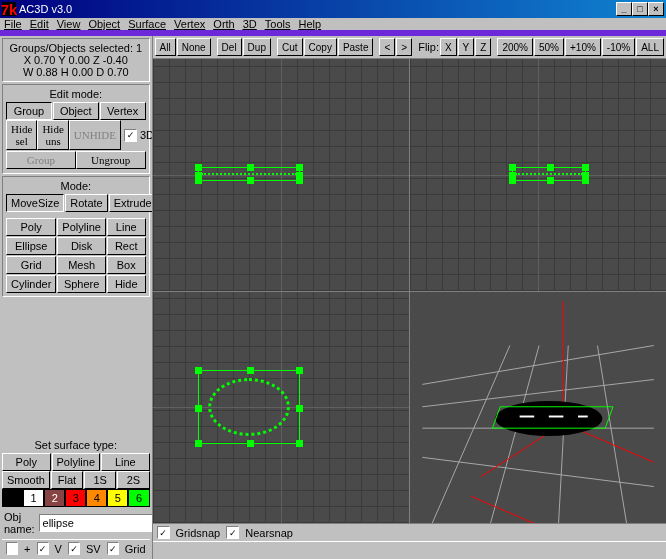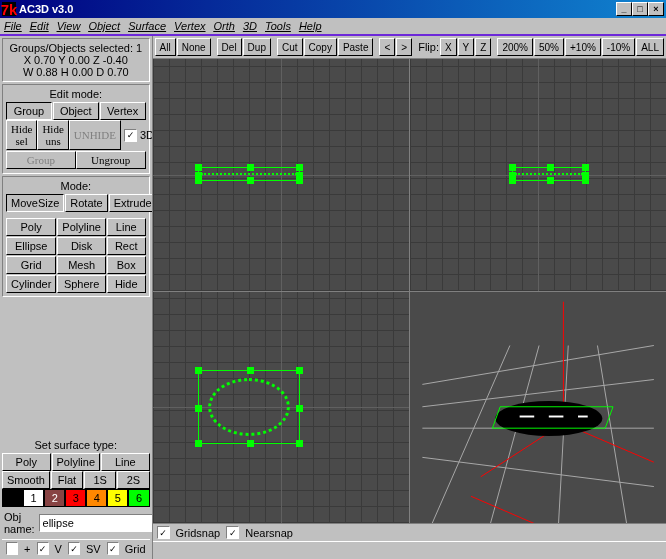--- a/index.html
+++ b/index.html
@@ -1,24 +1,24 @@
 <!DOCTYPE html>
 <html><head>
 <meta charset="utf-8">
 <style>
 * { box-sizing: border-box; margin: 0; padding: 0; font-family: "MS Sans Serif", Tahoma, sans-serif; font-size: 11px; }
 body { background: #c0c0c0; width: 666px; height: 559px; overflow: hidden; }
 
 .titlebar { background: linear-gradient(to right, #000080, #1084d0); height: 18px; display: flex; align-items: center; padding: 0 2px; }
 .titlebar-icon { width: 14px; height: 14px; background: #000; color: #f00; font-size: 15px; font-weight: bold; display: flex; align-items: center; justify-content: center; margin-right: 3px; }
-.titlebar-text { color: #fff; font-weight: bold; flex: 1; }
+.titlebar-text { color: #fff; font-weight: normal; flex: 1; }
 .titlebar-btns { display: flex; gap: 0; }
 .titlebar-btn { width: 16px; height: 14px; background: #c0c0c0; border: 1px solid; border-color: #fff #000 #000 #fff; font-size: 9px; font-weight: bold; display: flex; align-items: center; justify-content: center; cursor: pointer; }
 
-.menubar { background: #c0c0c0; height: 18px; display: flex; align-items: center; padding: 0 4px; gap: 8px; border-bottom: 2px solid #6d28d9; font-style: italic; }
+.menubar { background: #c0c0c0; height: 18px; display: flex; align-items: center; padding: 0 4px; gap: 8px; border-bottom: 6px solid #6d28d9; }
 .menu-item { text-decoration: underline; text-decoration-color: #000; cursor: pointer; }
 .menu-item::first-letter { text-decoration: underline; }
 
 .main { display: flex; height: calc(100% - 36px); }
 .sidebar { width: 188px; background: #c0c0c0; border-right: 1px solid #808080; padding: 2px; display: flex; flex-direction: column; gap: 2px; overflow: hidden; }
 
 .panel { border: 1px solid; border-color: #808080 #fff #fff #808080; padding: 3px; }
 .panel-title { text-align: center; margin-bottom: 2px; }
 .info-line { text-align: center; }
 

